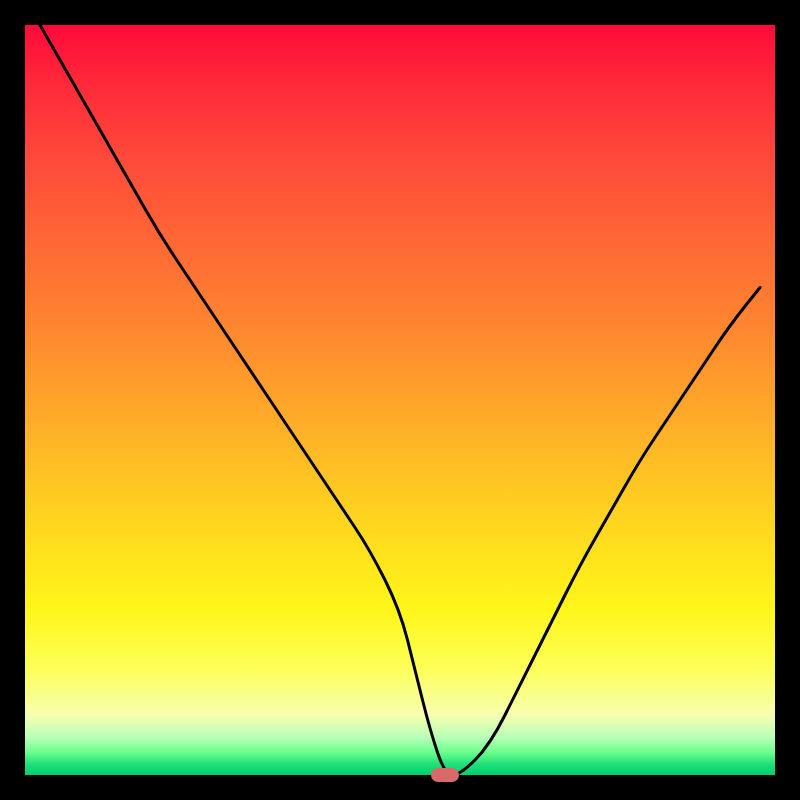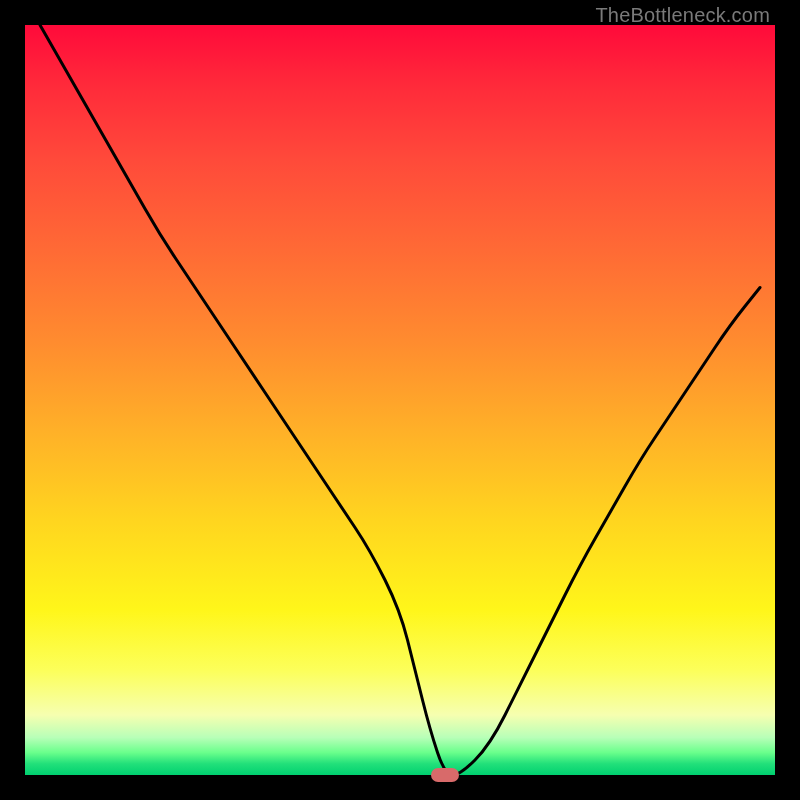--- a/index.html
+++ b/index.html
@@ -67,21 +67,20 @@
     border-radius: 8px;
     background: #d86a6a;
     transform: translate(-50%, -50%);
   }
 </style>
 </head>
 <body>
 
 <div class="frame">
 
-  <div class="watermark">TheBottleneck.com</div>
 
   <div class="plot-area">
 
     <svg class="curve" viewBox="0 0 750 750" preserveAspectRatio="none">
       <path id="curve-path" fill="none" stroke="#000" stroke-width="3" stroke-linecap="round" stroke-linejoin="round" d="M 15 0 Q 15 0 30 26.25 Q 45 52.5 60 78.75 Q 75 105 90 131.25 Q 105.00000000000001 157.5 120 183.75 Q 135 210 150 232.5 Q 165 255 180 277.5 Q 195 300 210 322.5 Q 225 345 240 367.5 Q 255.00000000000003 390 270 412.5 Q 285 435 300 457.5 Q 315 480 330 502.5 Q 345 525 360 555 Q 375 585 382.5 615 Q 390 645 397.5 675 Q 405 705 412.5 727.5 Q 420.00000000000006 750 427.5 750 Q 434.99999999999994 750 450 735 Q 465 720 480 690 Q 495 660 510 630 Q 525 600 540 570 Q 555 540 570 513.75 Q 585 487.5 600 461.25 Q 615 435 630 412.5 Q 645 390 660 367.5 Q 675 345 690 322.5 Q 705 300 720 281.25 T 735 262.5"></path>
     </svg>
 
     <div id="min-marker" class="marker" style="left: 420px; top: 750px;"></div>
 
   </div>

